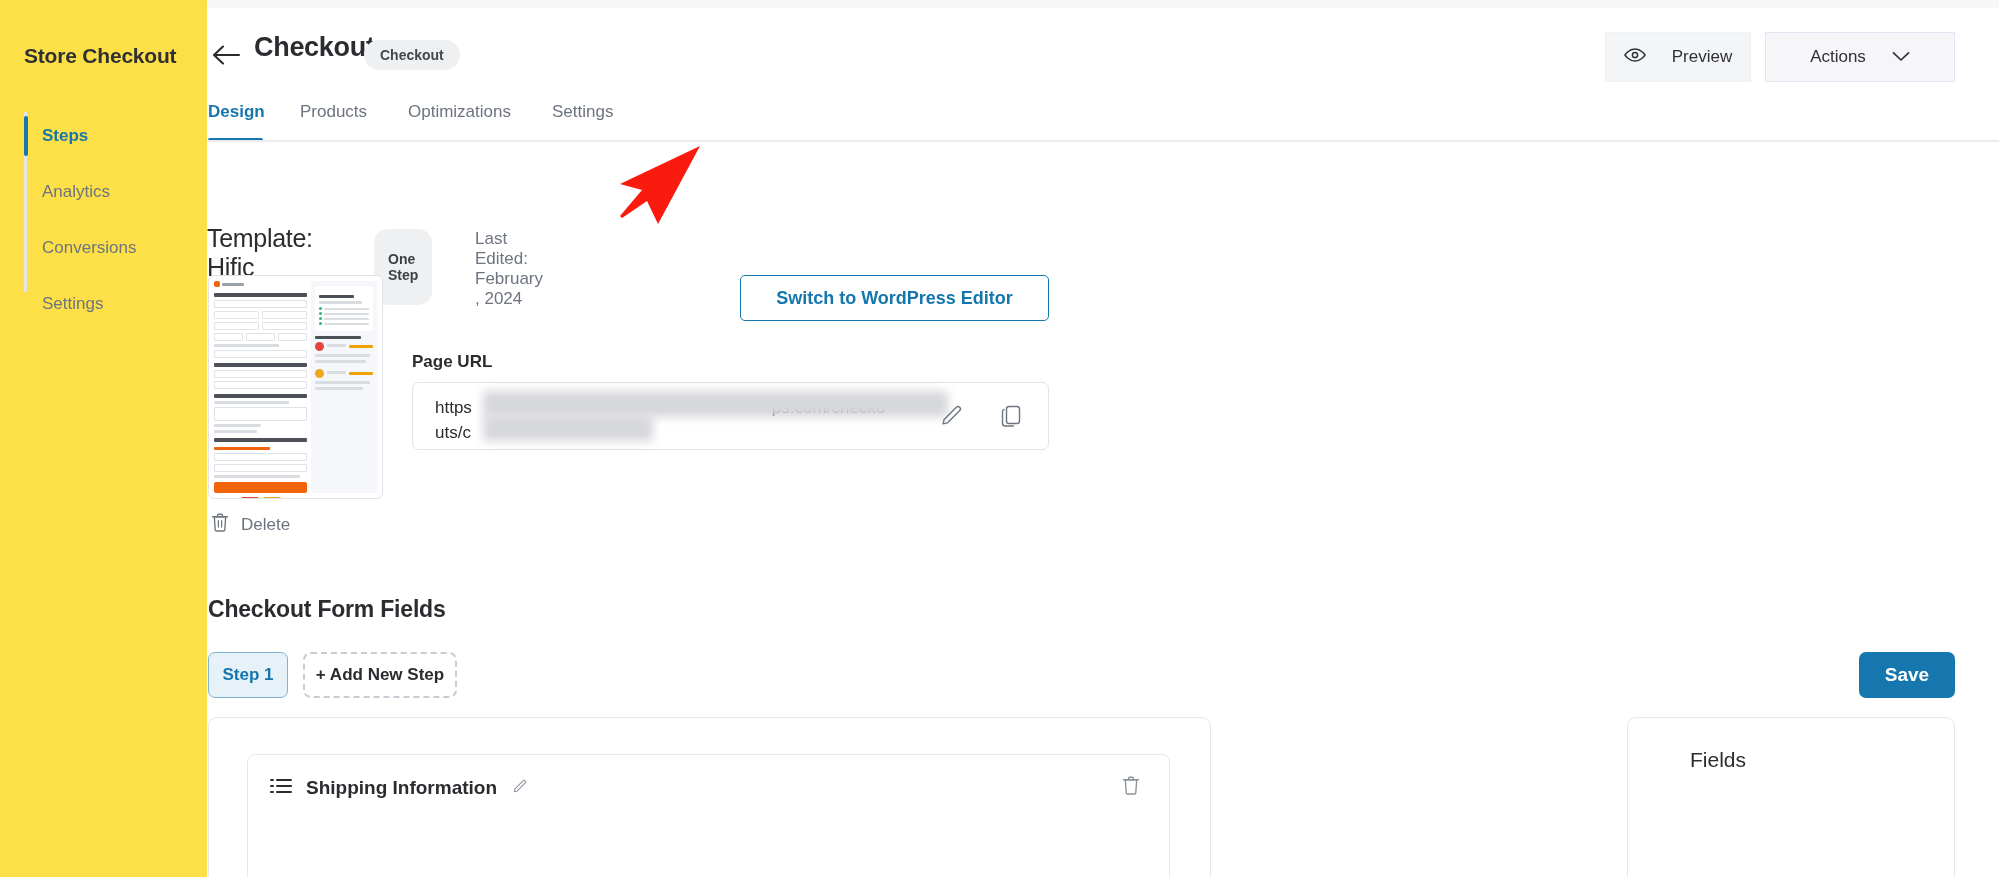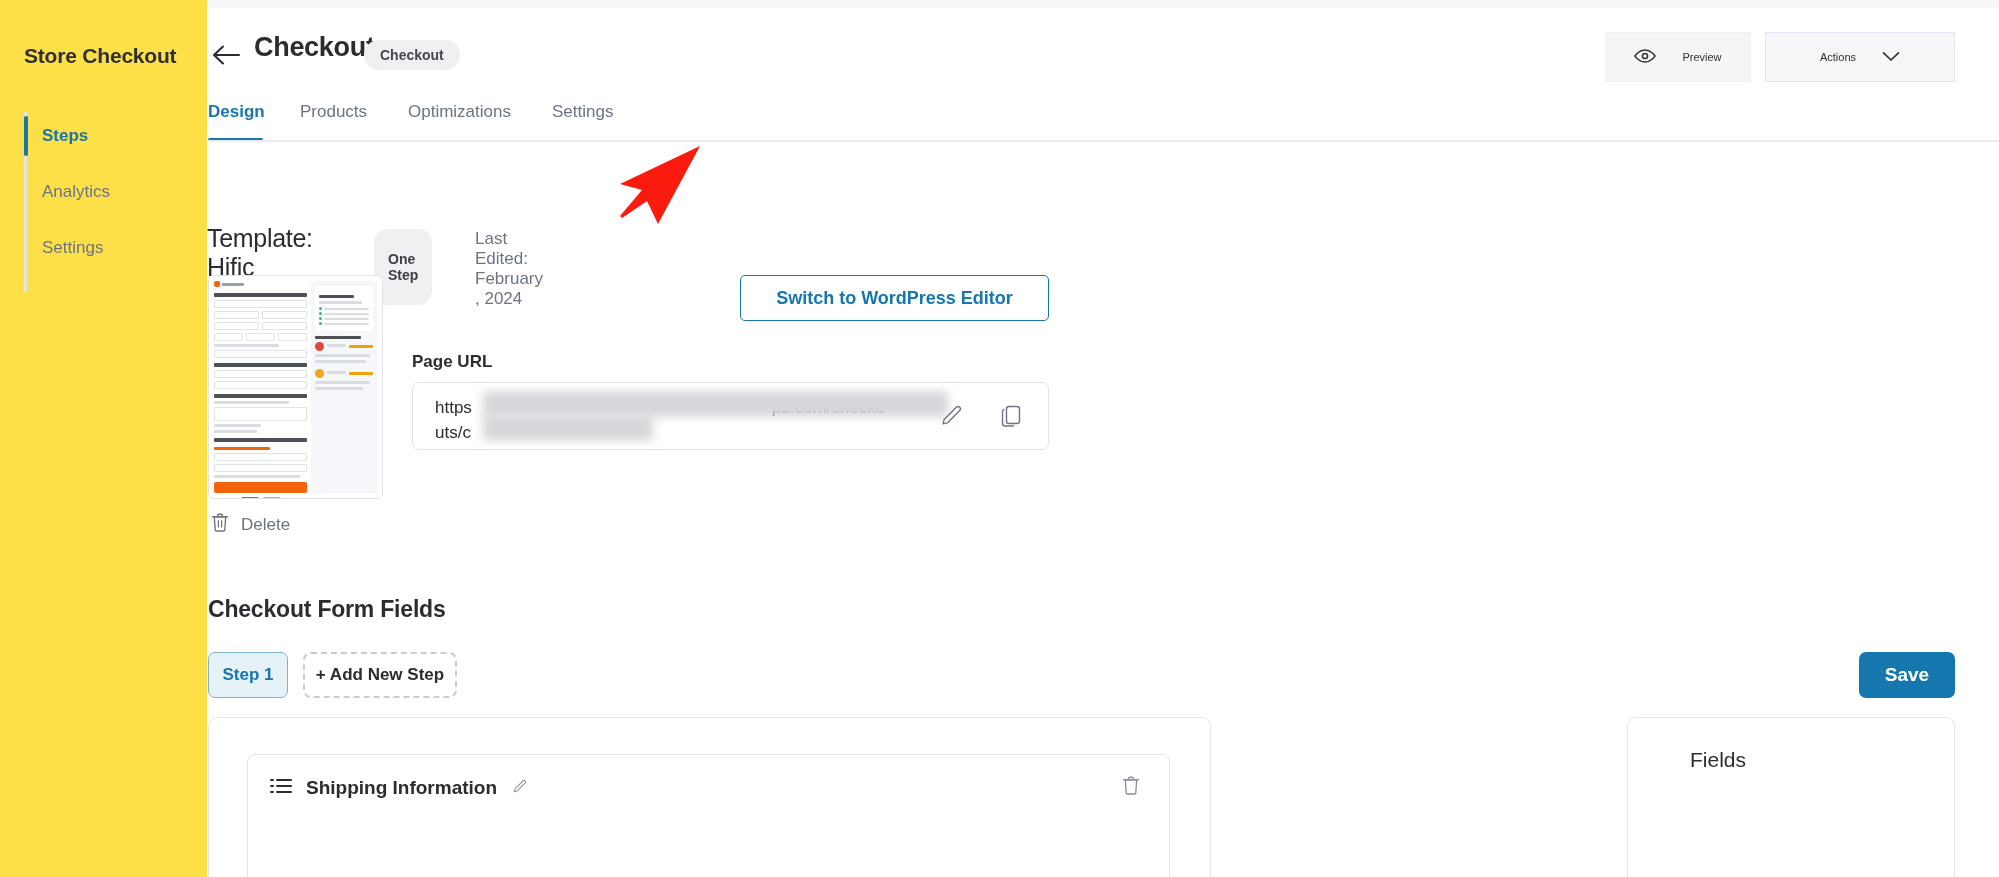--- a/index.html
+++ b/index.html
@@ -57,21 +57,21 @@
   }
   .title-badge {
     position: absolute; left: 157px; top: 12px;
     background: #eef0f2; color: #44474d;
     border-radius: 16px; padding: 7px 16px;
     font-size: 14px; font-weight: 600;
   }
   .hdr-btn {
     position: absolute; top: 4px; height: 50px;
     border-radius: 0; display: flex; align-items: center; justify-content: center;
-    gap: 26px; font-size: 11px; color: #2f3136; cursor: pointer; font-weight: 400;
+    gap: 26px; font-size: 17px; color: #2f3136; cursor: pointer; font-weight: 400;
   }
   .btn-preview { right: 248px; width: 146px; background: #f4f5f6; border: 1px solid #f0f1f2; }
   .btn-actions { right: 44px; width: 190px; background: #f6f6f9; border: 1px solid #e4e3f1; }
   .chevron { display: inline-block; }
 
   
   .tabs { position: absolute; top: 98px; left: 0; width: 1792px; height: 50px; }
   .tab {
     position: absolute; top: 0; height: 44px; line-height: 28px;
     font-size: 17px; color: #6d7480; cursor: pointer;
@@ -231,20 +231,23 @@
 
   <div class="sidebar">
     <div class="sidebar-title">Store Checkout</div>
     <div class="nav">
       <div class="nav-rail"></div>
       <div class="nav-item active">
         <span>Steps</span>
       </div>
       <div class="nav-item">
         <span>Analytics</span>
+      </div>
+      <div class="nav-item">
+        <span>Conversions</span>
       </div>
       <div class="nav-item">
         <span>Settings</span>
       </div>
     </div>
   </div>
 
   <div class="main">
 
     <div class="header-row">

